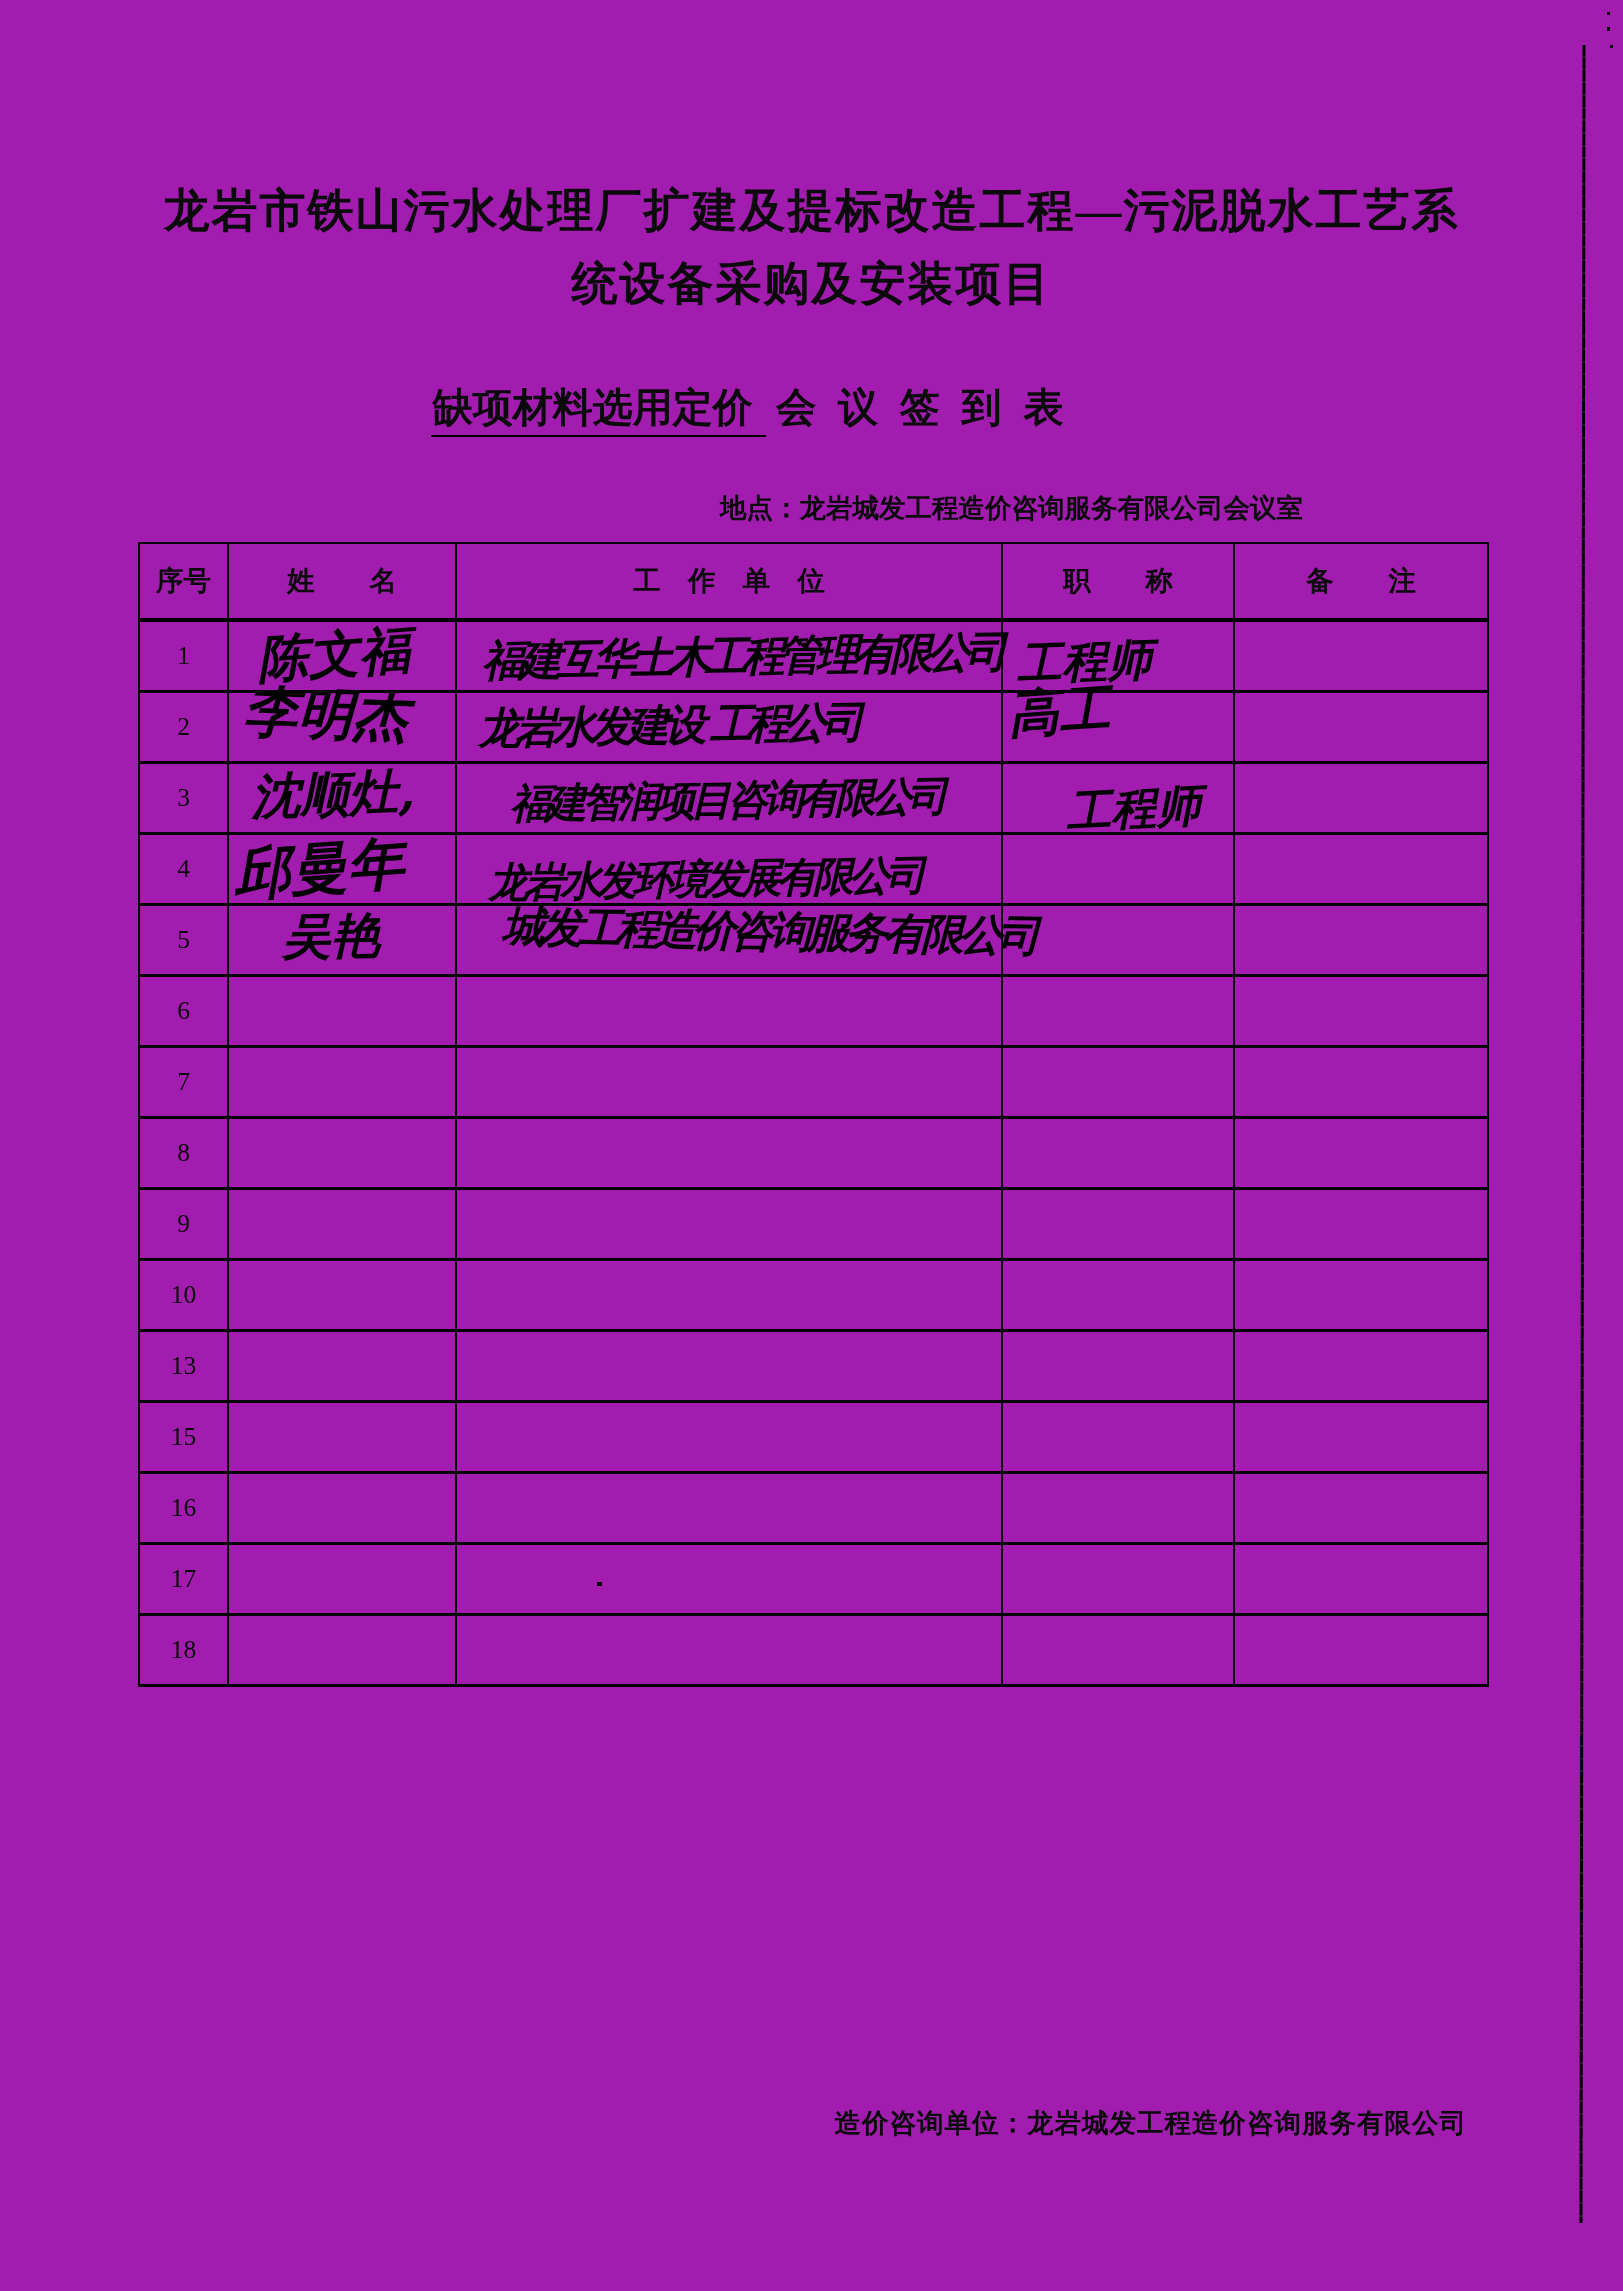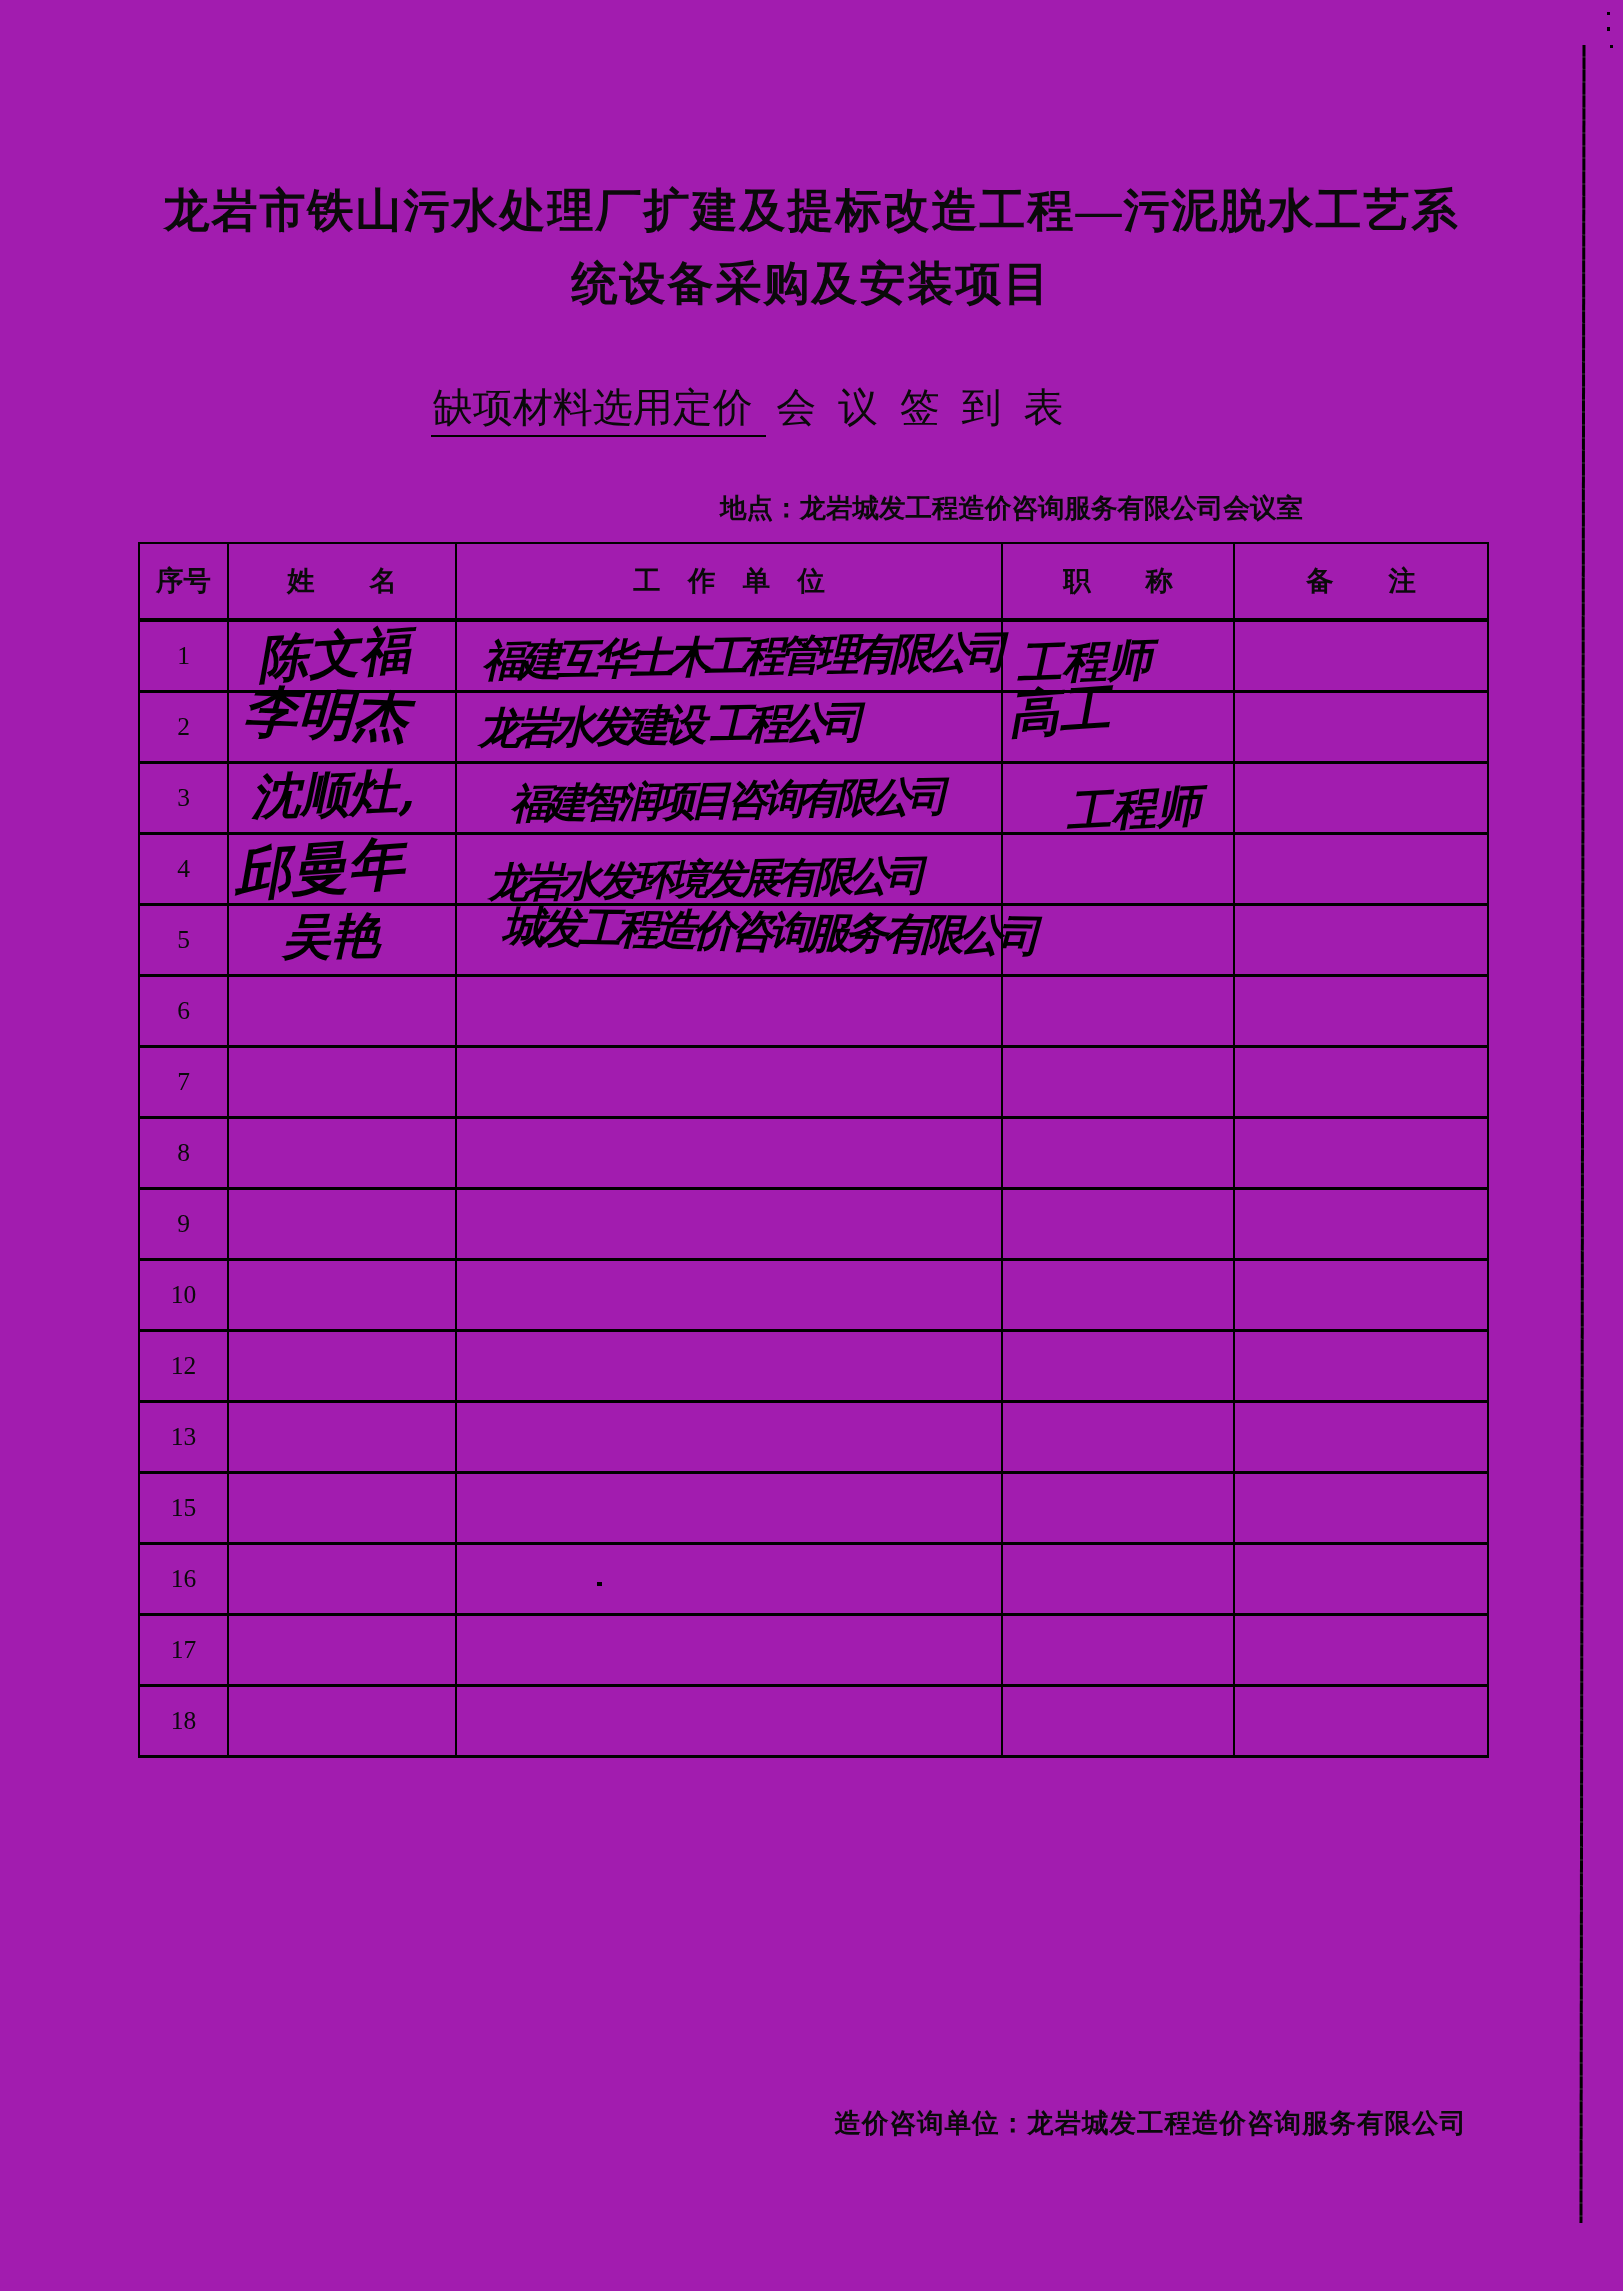--- a/index.html
+++ b/index.html
@@ -12,21 +12,21 @@
     overflow:hidden;
   }
   
   .doc-title{
     position:absolute;top:174px;left:0;width:1623px;
     text-align:center;font-weight:bold;font-size:46px;line-height:73px;
     letter-spacing:2px;
   }
   .doc-subtitle{
     position:absolute;top:380px;left:0;width:1500px;
-    text-align:center;font-weight:normal;font-size:40px;
+    text-align:center;font-weight:bold;font-size:40px;
   }
   .doc-subtitle .u{border-bottom:2.9px solid #000;padding:0 13.7px 4.9px 2px;}
   .doc-subtitle .rest{letter-spacing:5.9px;padding-left:9.8px;}
   
   .meta-time{position:absolute;top:490px;left:152px;font-size:26.5px;font-weight:600;}
   .meta-location{position:absolute;top:490px;left:720px;font-size:26.5px;font-weight:600;}
   
   .sheet{
     position:absolute;top:542px;left:138px;
     border-collapse:collapse;table-layout:fixed;
@@ -155,27 +155,20 @@
           <td></td>
         </tr>
     <tr>
           <td>10</td>
           <td></td>
           <td></td>
           <td></td>
           <td></td>
         </tr>
     <tr>
-          <td>12</td>
-          <td></td>
-          <td></td>
-          <td></td>
-          <td></td>
-        </tr>
-    <tr>
           <td>13</td>
           <td></td>
           <td></td>
           <td></td>
           <td></td>
         </tr>
     <tr>
           <td>15</td>
           <td></td>
           <td></td>

